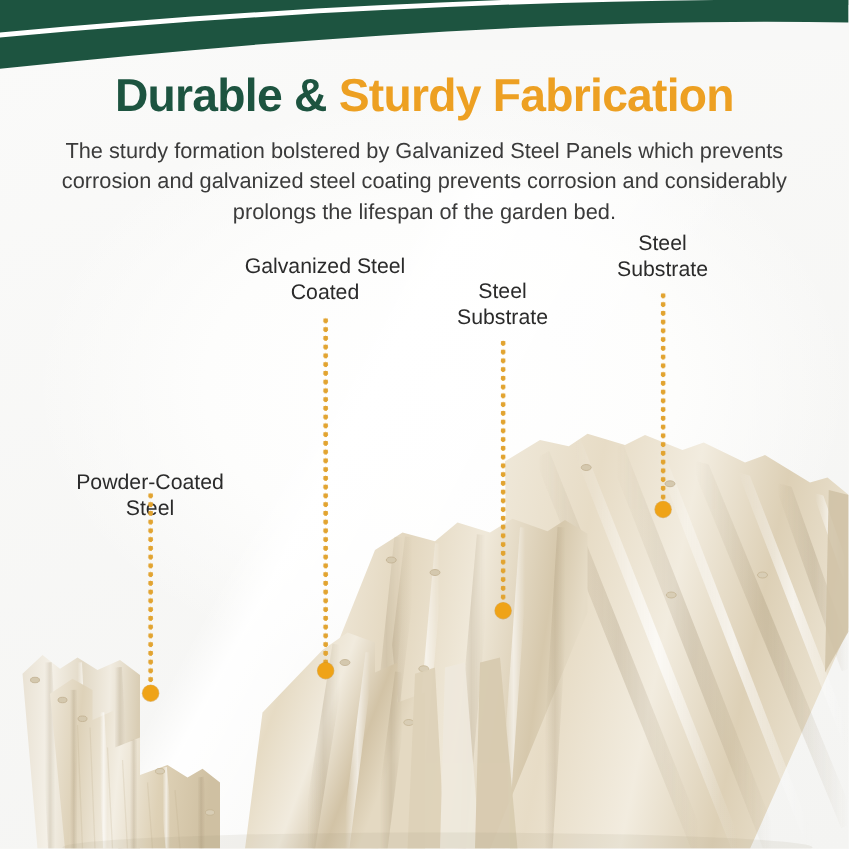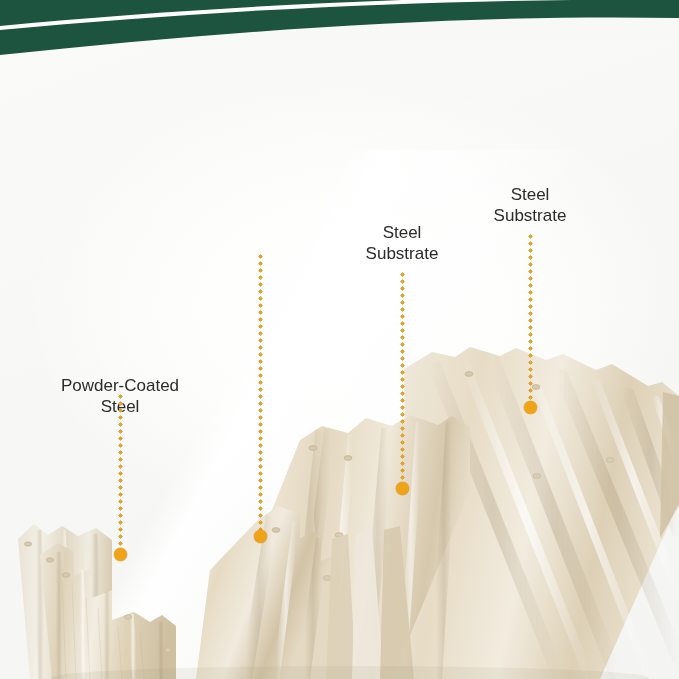--- a/index.html
+++ b/index.html
@@ -229,29 +229,35 @@
   </div>
 
   <div class="banner">
     <svg width="679" height="70" viewBox="0 0 679 70" xmlns="http://www.w3.org/2000/svg">
       <path d="M0 0 L679 0 L679 4 C500 6 240 20 0 41 Z" fill="#1d5440"></path>
       <path d="M0 26 C230 4 480 -6 679 -4 L679 12 C470 8 235 22 0 47 Z" fill="#ffffff"></path>
       <path d="M0 30 C235 8 470 -2 679 0 L679 18 C470 14 235 30 0 55 Z" fill="#1d5440"></path>
     </svg>
   </div>
 
-
+  <div class="title">
+    <span class="t-green">Durable &amp;</span><span>&nbsp;</span><span class="t-orange">Sturdy Fabrication</span>
+  </div>
+
+  <div class="subtitle">The sturdy formation bolstered by Galvanized Steel Panels which prevents corrosion and galvanized steel coating prevents corrosion and considerably prolongs the lifespan of the garden bed.</div>
 
   <div class="callout-label" style="left:20px;top:343px;width:200px;margin-top:32px;">Powder-Coated
 Steel</div>
   <div class="leader" style="left:118px;top:394px;height:161px;">
     <div class="dots"></div>
     <div class="enddot"></div>
   </div>
 
+  <div class="callout-label" style="left:160px;top:202px;width:200px;">Galvanized Steel
+Coated</div>
   <div class="leader" style="left:258px;top:254px;height:283px;">
     <div class="dots"></div>
     <div class="enddot"></div>
   </div>
 
   <div class="callout-label" style="left:332px;top:222px;width:140px;">Steel
 Substrate</div>
   <div class="leader" style="left:400px;top:272px;height:217px;">
     <div class="dots"></div>
     <div class="enddot"></div>

